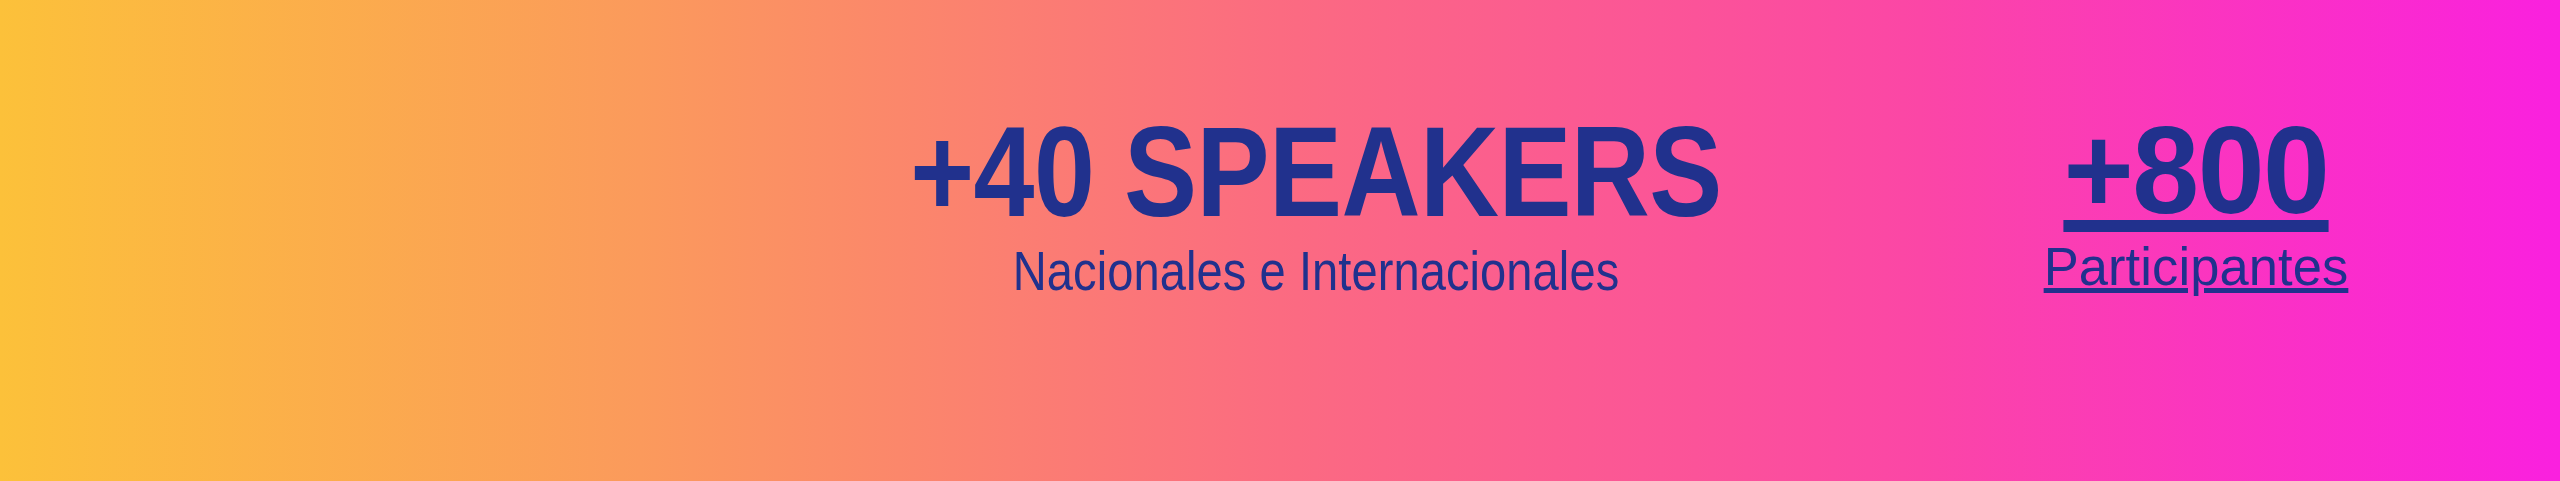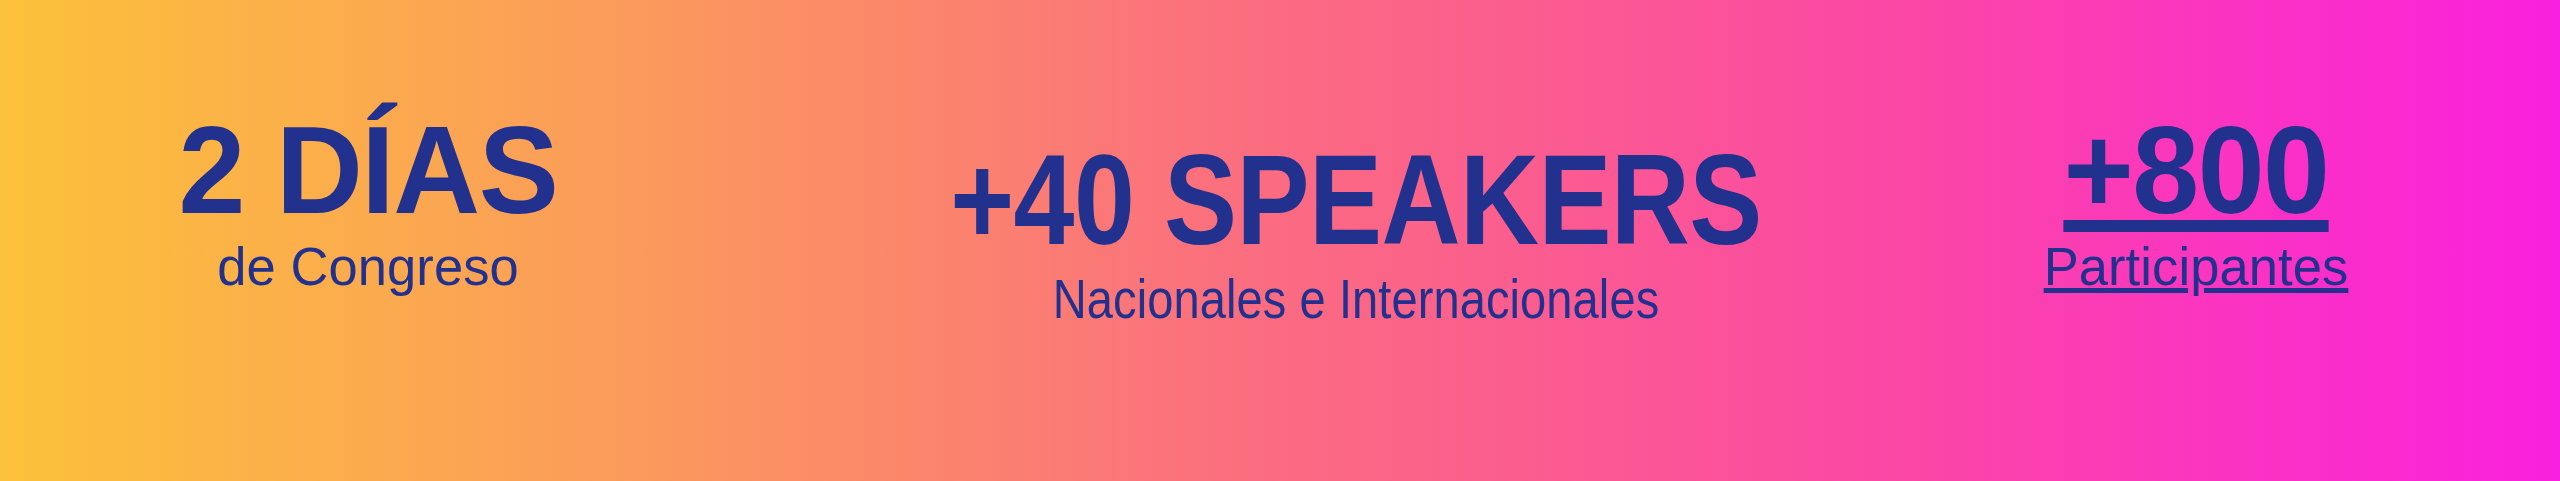--- a/index.html
+++ b/index.html
@@ -64,24 +64,23 @@
     margin-bottom: 8px;
   }
   #stat-days .stat-label {
     font-size: 53px;
     transform: scaleX(0.99);
     transform-origin: center;
   }
 
   
   #stat-speakers {
-    left: 800px;
+    left: 760px;
     top: 108px;
     width: 1112px;
-    margin-top: 28px;
   }
   #stat-speakers .stat-number {
     font-size: 128px;
     transform: scaleX(0.855);
     transform-origin: center;
     letter-spacing: -0.005em;
     margin-bottom: 8px;
   }
   #stat-speakers .stat-label {
     font-size: 55px;
@@ -106,24 +105,20 @@
     font-size: 53px;
     transform: scaleX(0.99);
     transform-origin: center;
   }
 </style>
 </head>
 <body>
 
 <div id="banner" style="--navy: #21318D; --g0: #FCC13A; --g1: #FB9A5C; --g2: #FB6B81; --g3: #FB46A6; --g4: #FA20DF;">
 
-  <div class="stat" id="stat-days">
-    <span class="stat-number">2 DÍAS</span>
-    <span class="stat-label">de Congreso</span>
-  </div>
 
   <div class="stat" id="stat-speakers">
     <span class="stat-number">+40 SPEAKERS</span>
     <span class="stat-label">Nacionales e Internacionales</span>
   </div>
 
   <div class="stat" id="stat-participants">
     <span class="stat-number">+800</span>
     <span class="stat-label">Participantes</span>
   </div>

